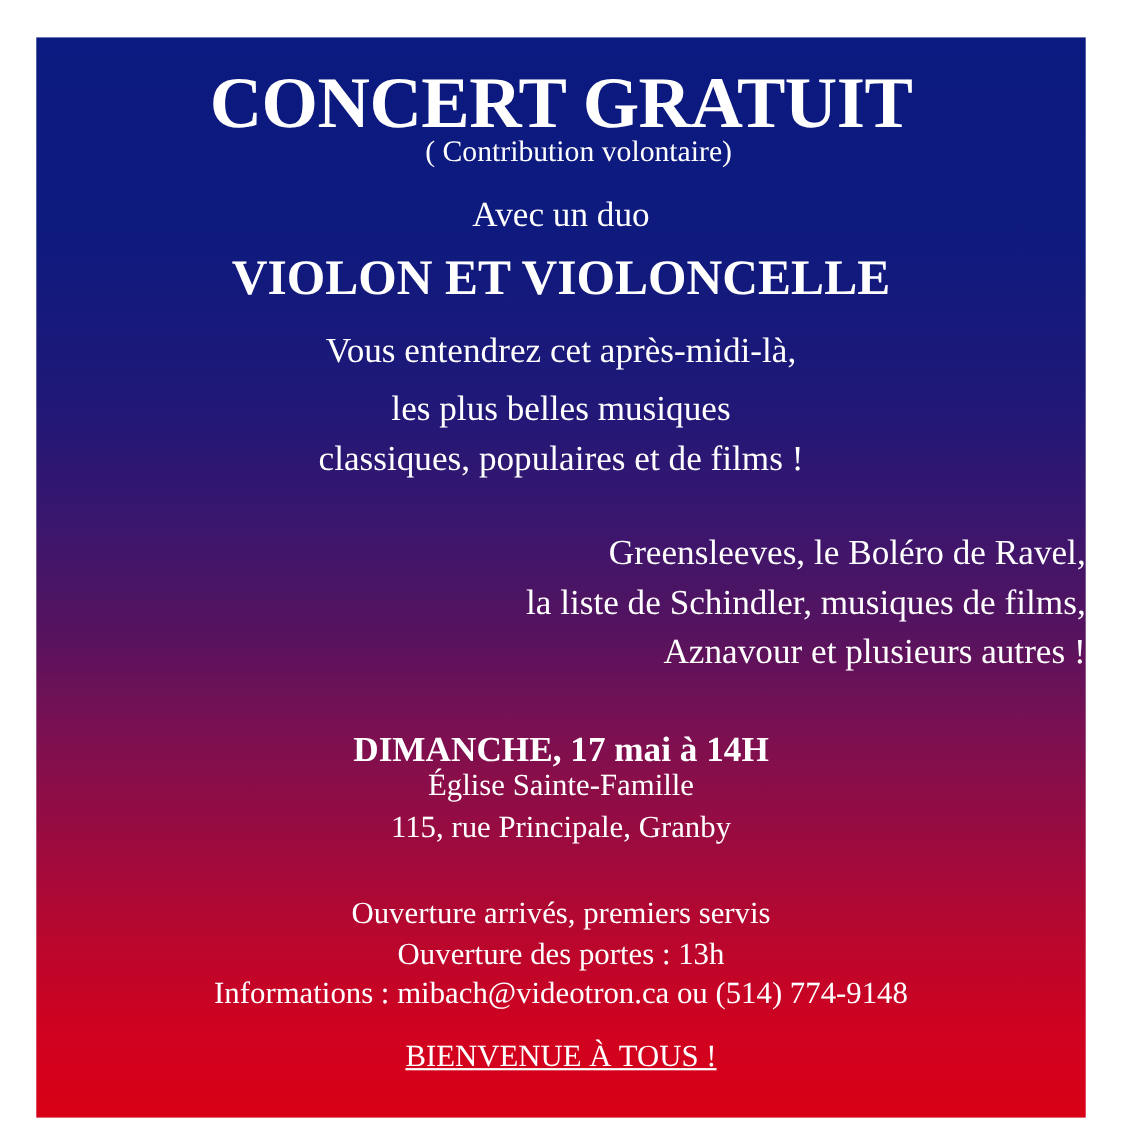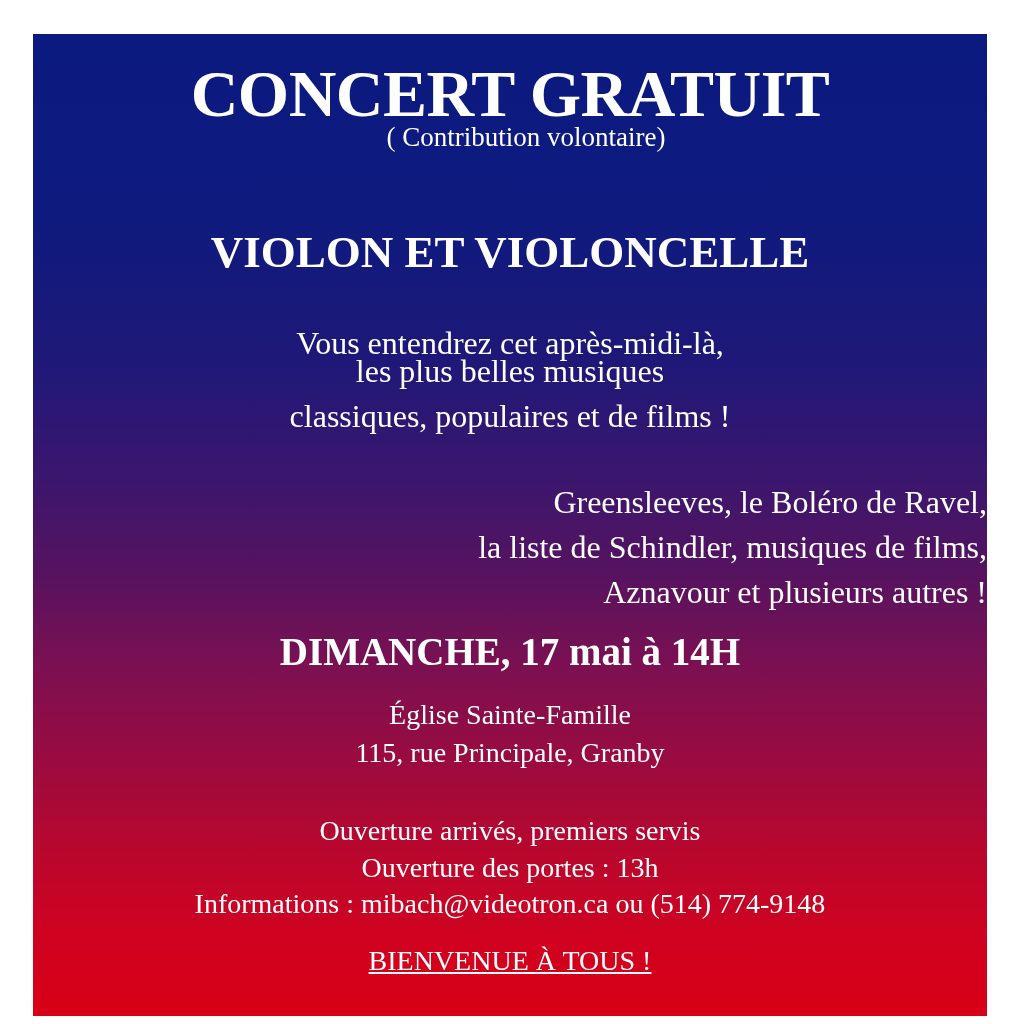--- a/index.html
+++ b/index.html
@@ -25,35 +25,36 @@
   .line {
     position: absolute; left: 0; width: 954px; text-align: center;
     color: #ffffff; white-space: nowrap; line-height: 1;
   }
   .title { top: 27px; font-size: 66px; font-weight: bold; letter-spacing: -0.5px; }
   .subtitle { top: 90px; font-size: 27px; margin-left: 16px; }
   .avec { top: 144px; font-size: 32px; }
   .instruments { top: 196px; font-size: 45px; font-weight: bold; }
   .p1 { font-size: 32px; }
   .p2 { font-size: 32px; text-align: right; }
-  .date { top: 598px; font-size: 39px; font-weight: bold; }
+  .date { top: 631px; font-size: 32px; font-weight: bold; }
   .venue { font-size: 28px; }
   .info { font-size: 28px; }
   .welcome { top: 913px; font-size: 28px; text-decoration: underline; }
 </style>
 </head>
 <body>
 
 <div class="poster">
   <div class="line title">CONCERT GRATUIT</div>
   <div class="line subtitle">( Contribution volontaire)</div>
+  <div class="line avec">Avec un duo</div>
   <div class="line instruments">VIOLON ET VIOLONCELLE</div>
 
   <div>
-    <div class="line p1" style="top:293px">Vous entendrez cet après-midi-là,</div>
+    <div class="line p1" style="top:268px">Vous entendrez cet après-midi-là,</div>
     <div class="line p1" style="top:321px">les plus belles musiques</div>
     <div class="line p1" style="top:366px">classiques, populaires et de films !</div>
   </div>
 
   <div>
     <div class="line p2" style="top:452px">Greensleeves, le Boléro de Ravel,</div>
     <div class="line p2" style="top:497px">la liste de Schindler, musiques de films,</div>
     <div class="line p2" style="top:542px">Aznavour et plusieurs autres !</div>
   </div>
 

